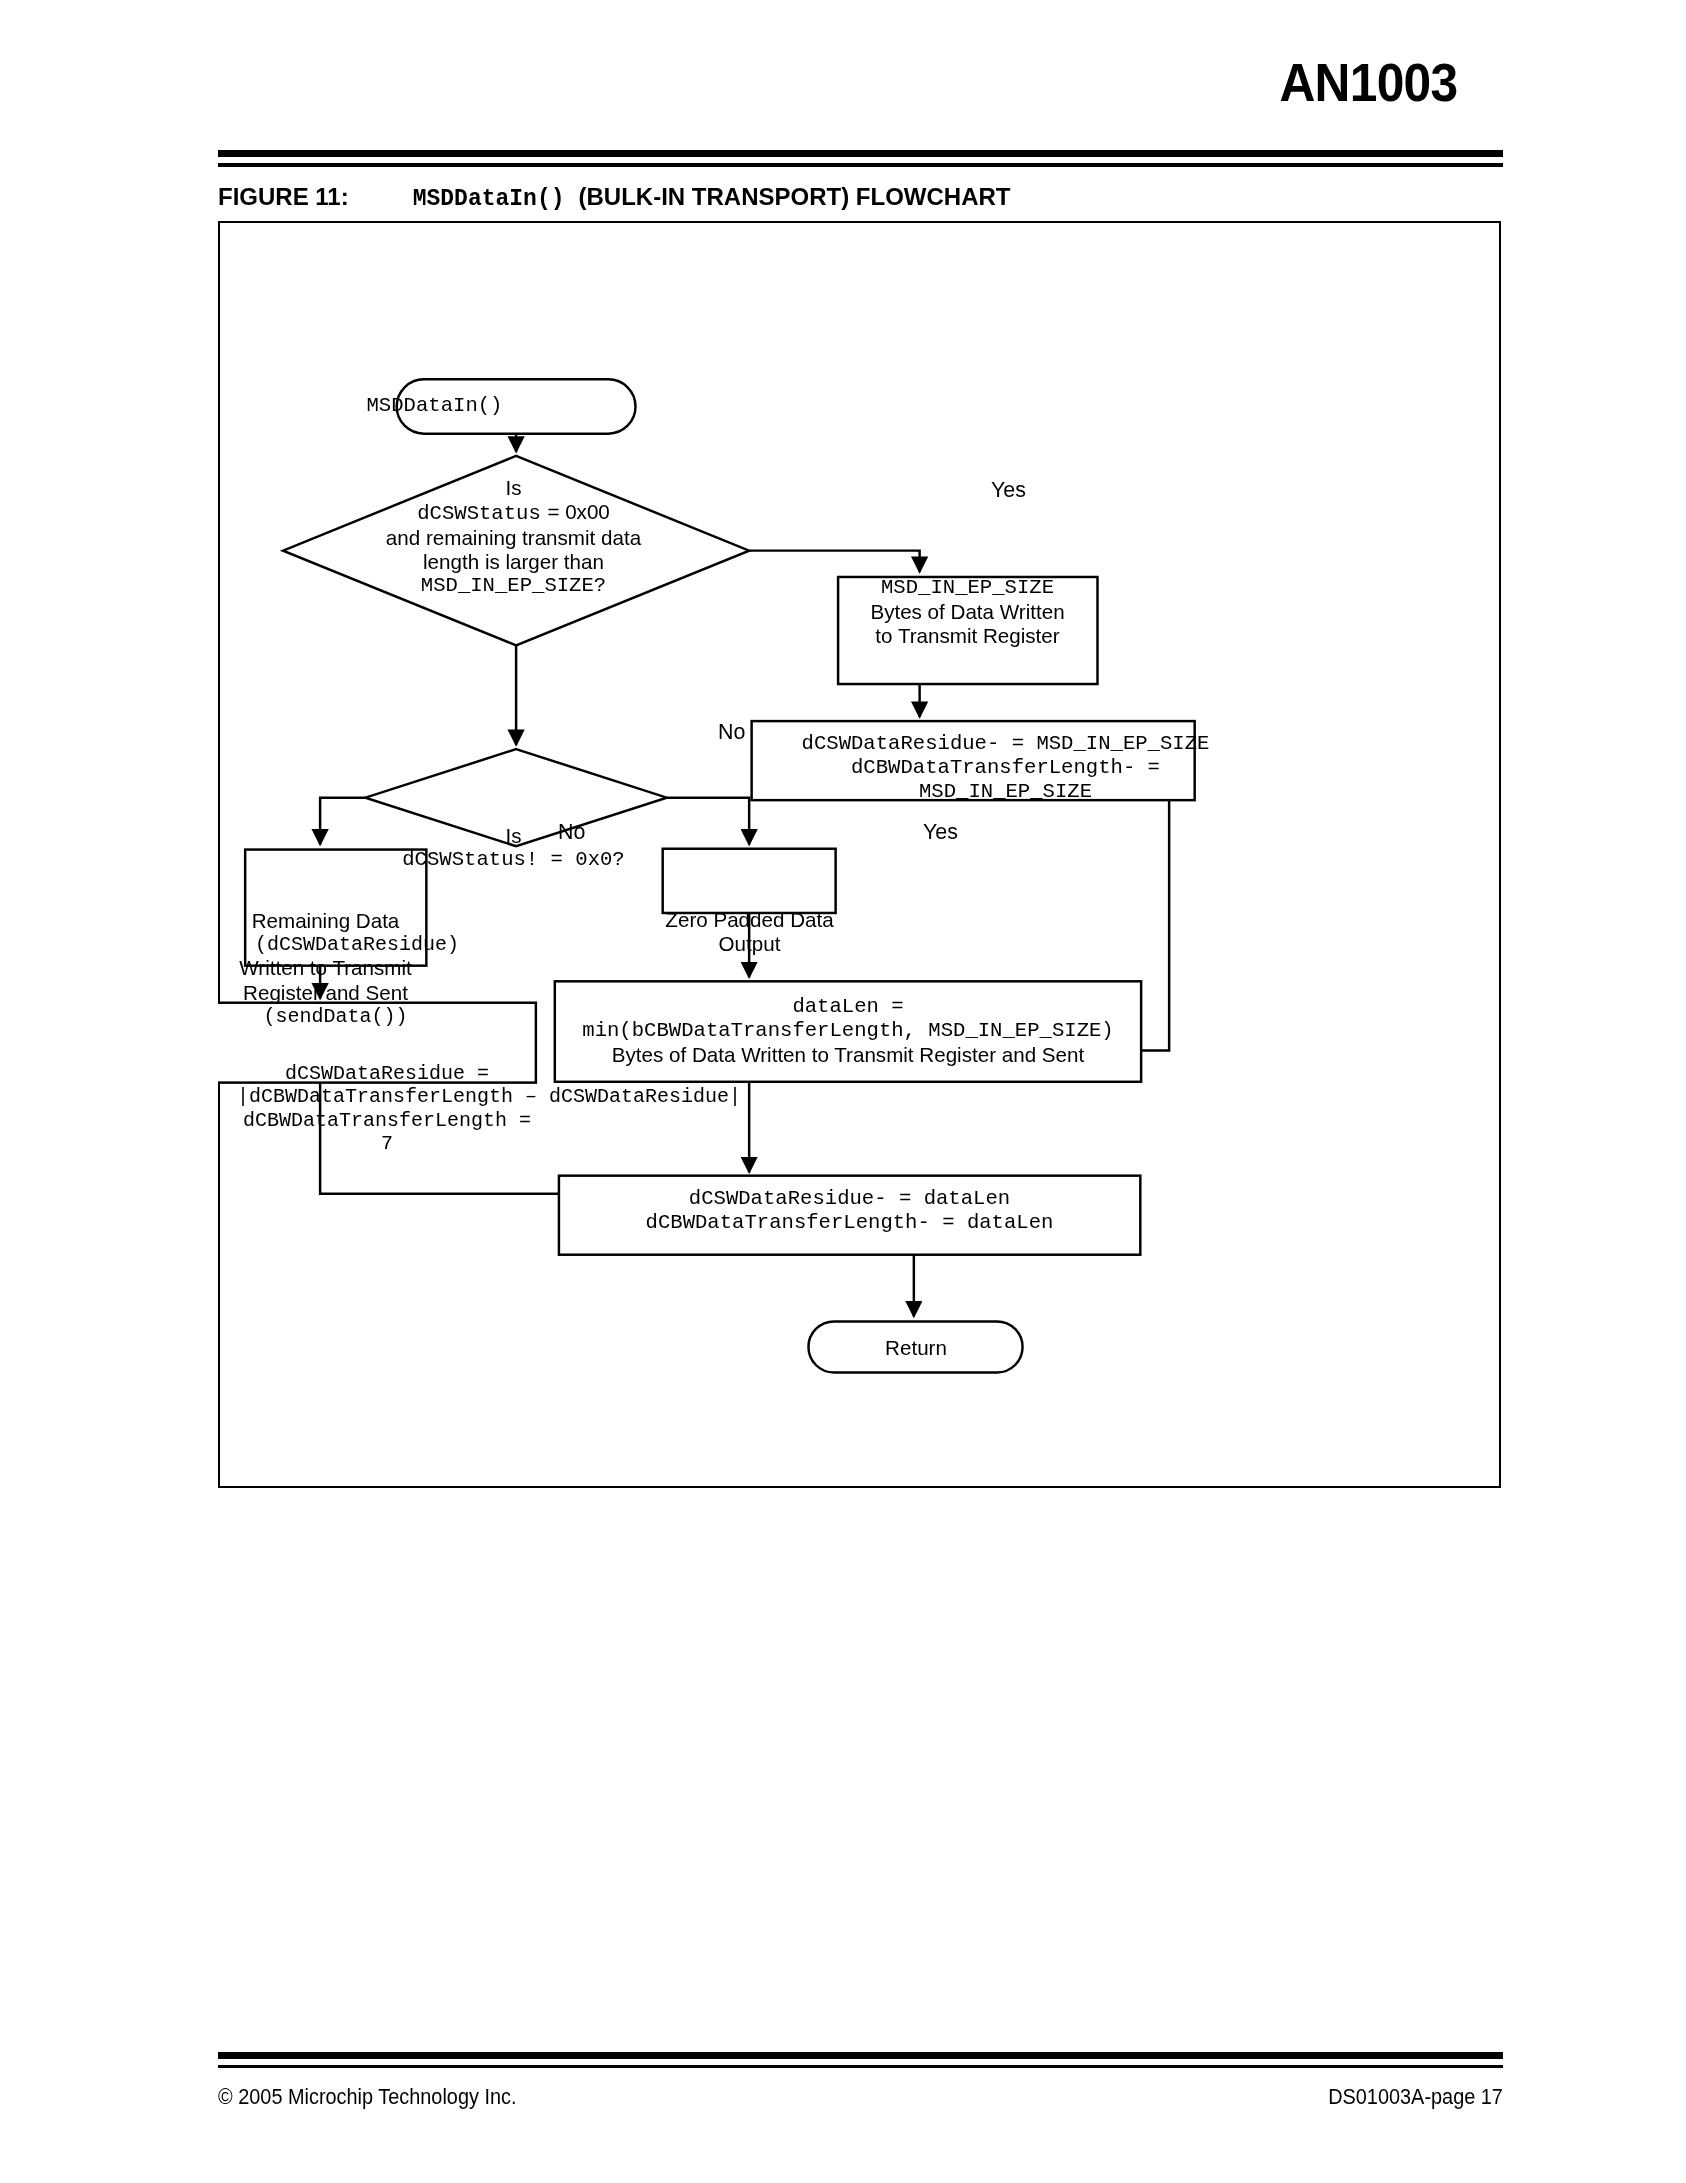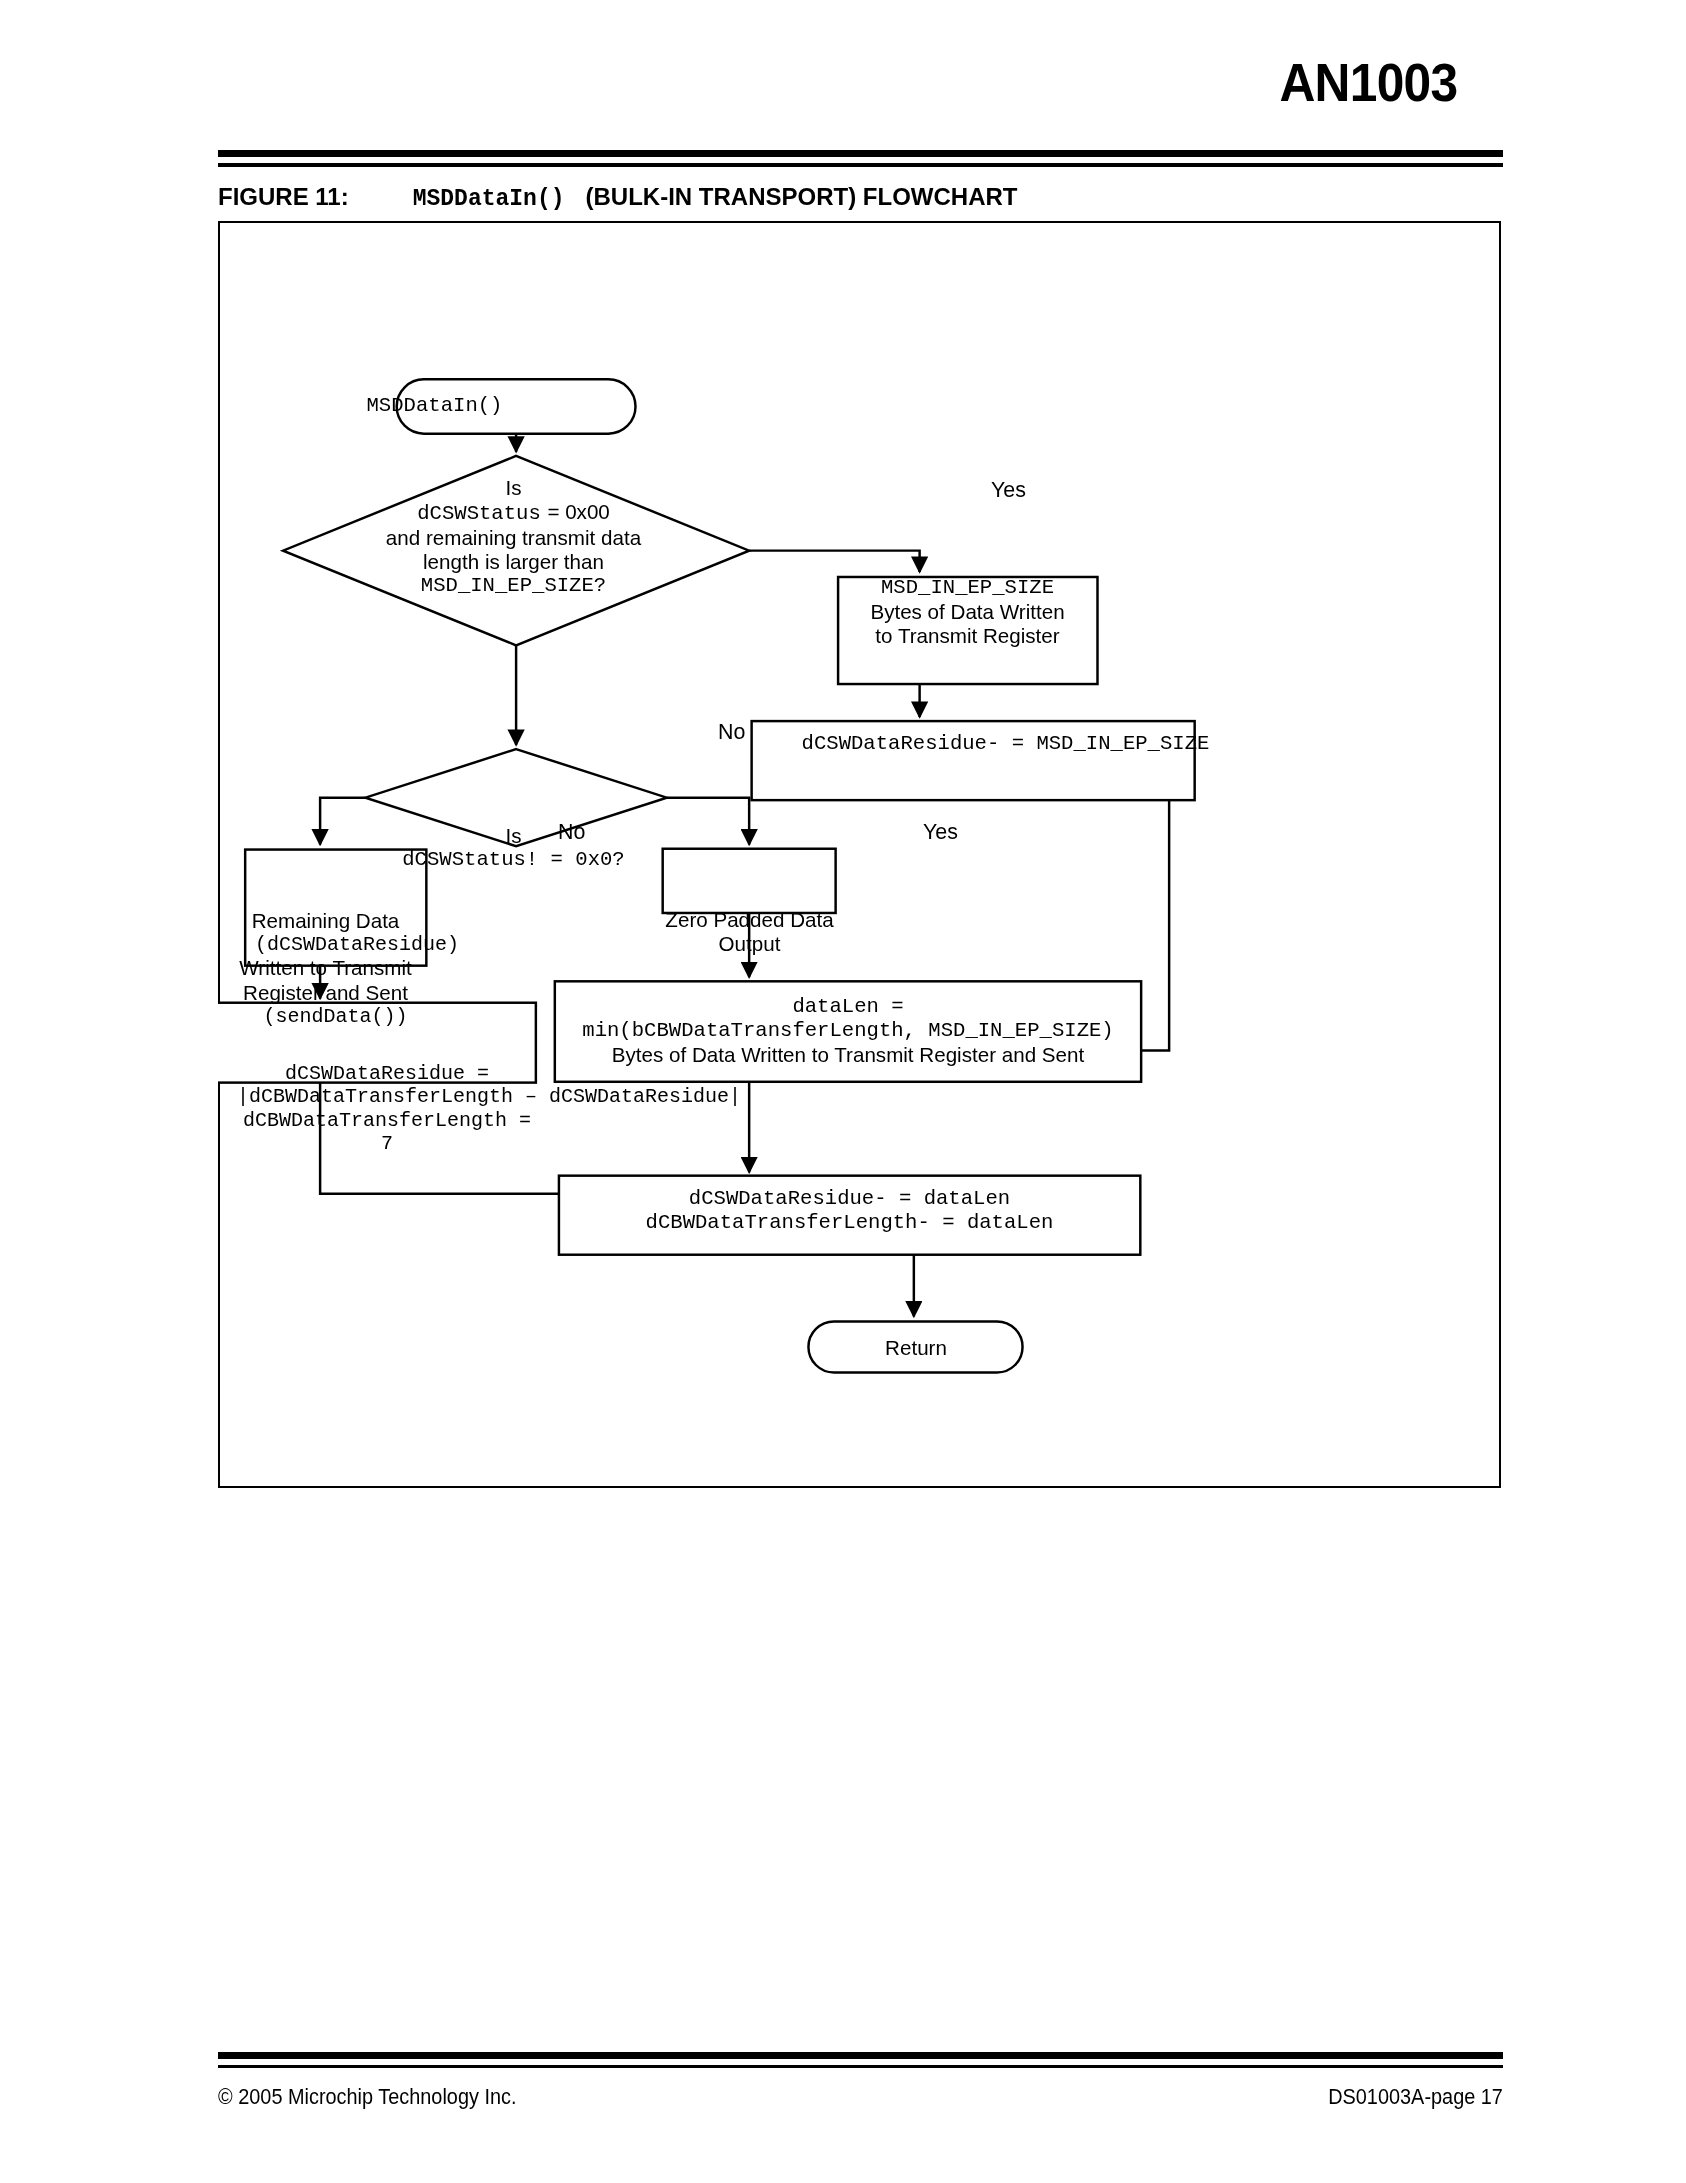--- a/index.html
+++ b/index.html
@@ -66,21 +66,21 @@
   }
   .figure-caption .fig-mono {
     font-family: "Liberation Mono", monospace;
     font-weight: bold;
     font-size: 23px;
     margin-left: 64px;
   }
   .figure-caption .fig-rest {
     font-family: "Liberation Sans", sans-serif;
     font-weight: bold;
-    margin-left: 21px;
+    margin-left: 14px;
   }
 
   
   .figure-frame {
     position: absolute;
     left: 218px;
     top: 221px;
     width: 1283px;
     height: 1267px;
     border: 2.5px solid #000000;
@@ -245,20 +245,21 @@
 <div class="branch-label" style="left:718px; top:720px;">No</div>
 
 <div class="node-text" style="left:838px; top:576px; width:259px;">
   <div class="t-mono">MSD_IN_EP_SIZE</div>
   <div class="t-sans">Bytes of Data Written</div>
   <div class="t-sans">to Transmit Register</div>
 </div>
 
 <div class="node-text" style="left:752px; top:732px; width:443px;padding-left:32px;">
   <div class="t-mono">dCSWDataResidue- = MSD_IN_EP_SIZE</div>
+  <div class="t-mono">dCBWDataTransferLength- = MSD_IN_EP_SIZE</div>
 </div>
 
 <div class="node-text" style="left:287px; top:824px; width:453px;">
   <div class="t-sans">Is</div>
   <div class="t-mono">dCSWStatus! = 0x0?</div>
 </div>
 
 <div class="branch-label" style="left:558px; top:820px;">No</div>
 <div class="branch-label" style="left:923px; top:820px;">Yes</div>
 

